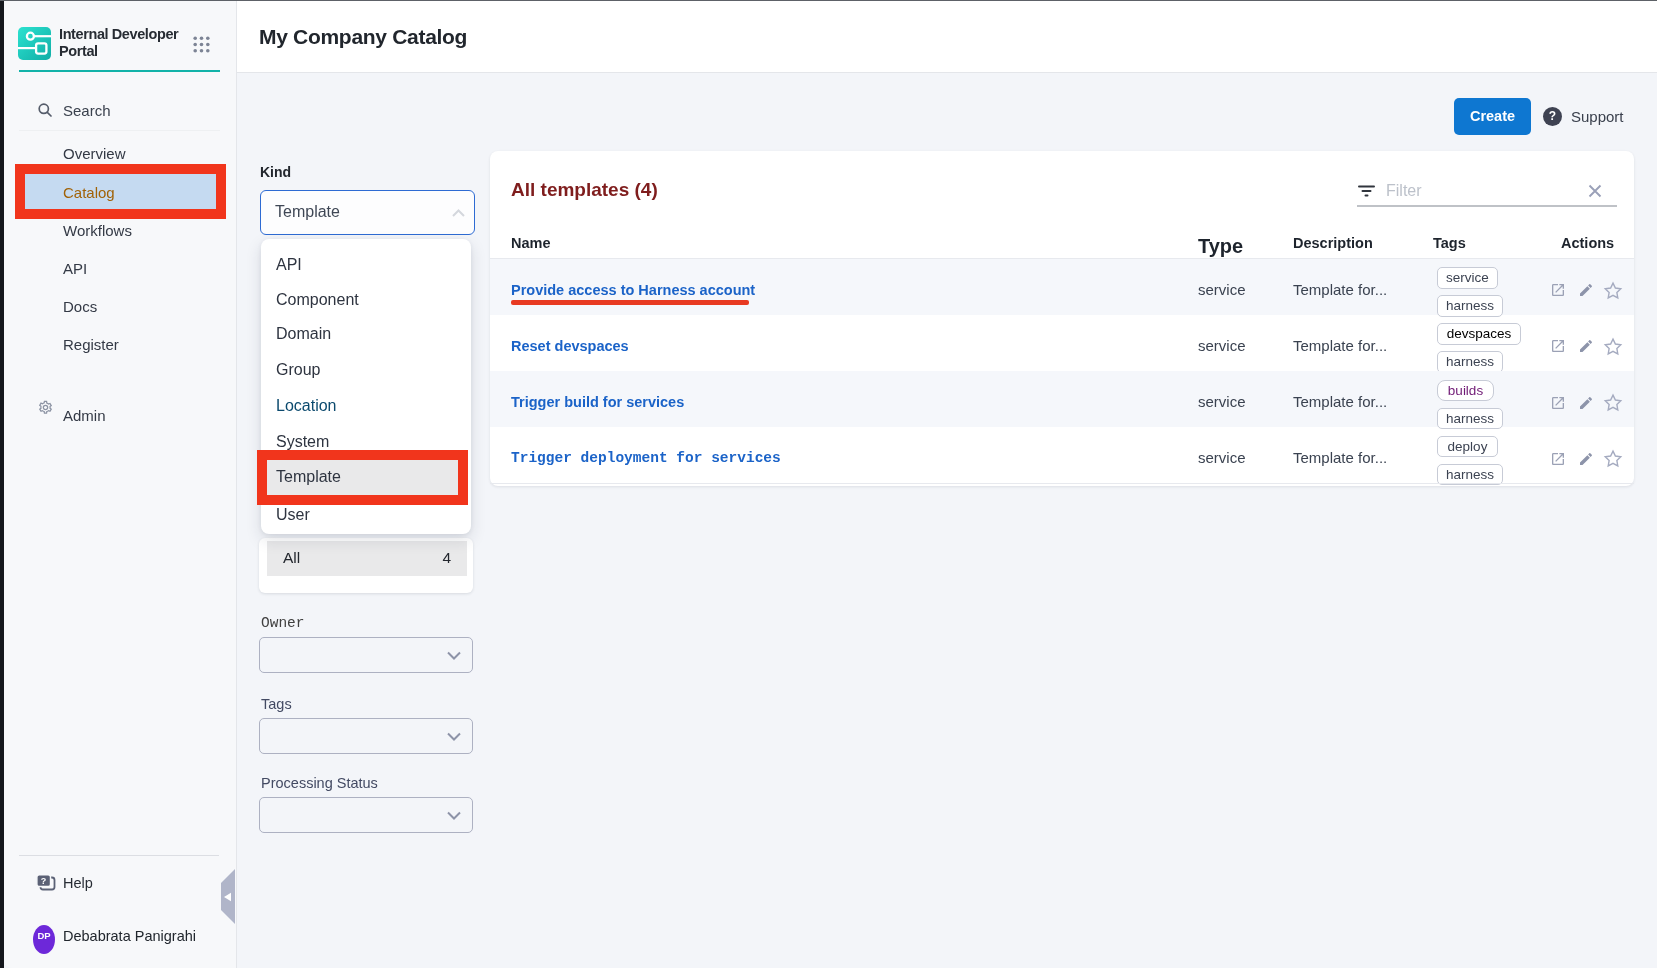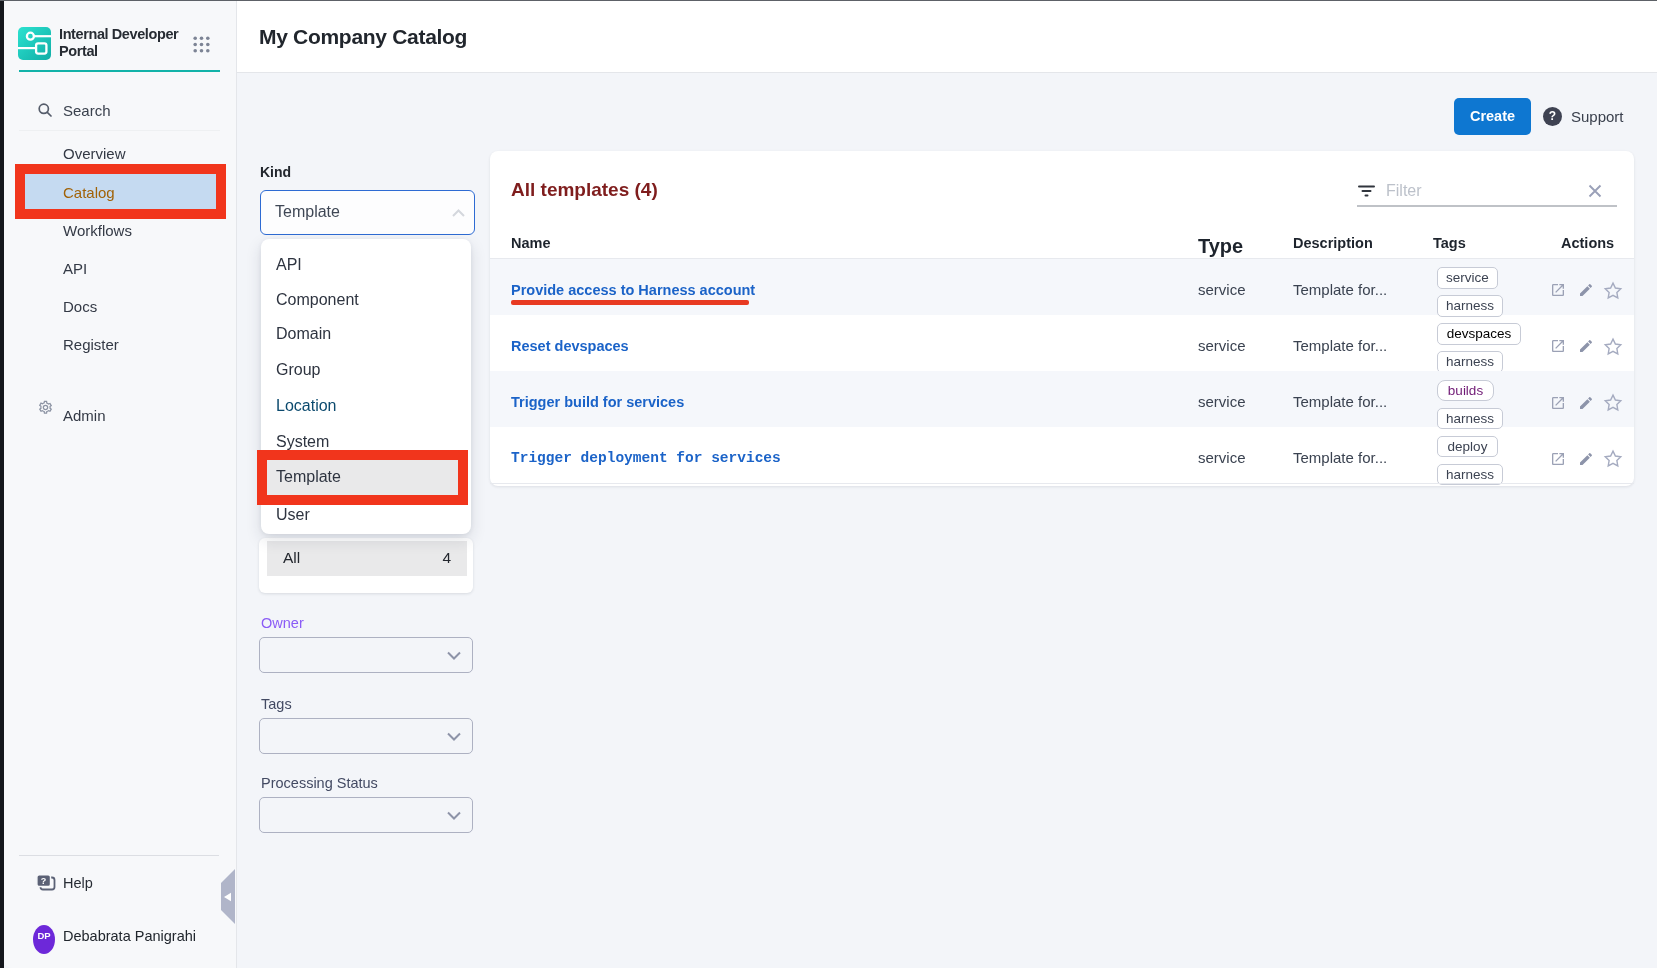--- a/index.html
+++ b/index.html
@@ -178,21 +178,21 @@
 <div class="abs" style="left:275px;top:203px;font-size:16px;color:#3f4755;">Template</div>
 <svg class="abs" style="left:452px;top:209px;" width="13" height="8" viewBox="0 0 13 8">
   <path d="M1 7 L6.5 1.5 L12 7" fill="none" stroke="#d4d7dd" stroke-width="2"></path>
 </svg>
 
 <div class="abs" style="left:259px;top:538px;width:214px;height:55px;background:#fff;border-radius:6px;box-shadow:0 1px 3px rgba(20,30,50,.12);"></div>
 <div class="abs" style="left:267px;top:541px;width:200px;height:35px;background:#e9e9ea;"></div>
 <div class="abs" style="left:283px;top:549px;font-size:15.5px;color:#23272e;">All</div>
 <div class="abs" style="left:400px;top:549px;width:51px;font-size:15.5px;color:#23272e;text-align:right;">4</div>
 
-<div class="abs" style="left:261px;top:615px;font-size:14.5px;color:#8b5cf6;">Owner</div>
+<div class="abs" style="left:261px;top:615px;font-size:14.5px;color:#404040;font-family:Liberation Mono, monospace;">Owner</div>
 <div class="abs" style="left:259px;top:637px;width:214px;height:36px;border:1px solid #adb1c2;border-radius:5px;"></div>
 <svg class="abs" style="left:447px;top:651px;" width="14" height="9" viewBox="0 0 14 9">
   <path d="M1 1.5 L7 7.5 L13 1.5" fill="none" stroke="#8d93a8" stroke-width="2"></path>
 </svg>
 <div class="abs" style="left:261px;top:696px;font-size:14.5px;color:#434a63;">Tags</div>
 <div class="abs" style="left:259px;top:718px;width:214px;height:36px;border:1px solid #adb1c2;border-radius:5px;"></div>
 <svg class="abs" style="left:447px;top:732px;" width="14" height="9" viewBox="0 0 14 9">
   <path d="M1 1.5 L7 7.5 L13 1.5" fill="none" stroke="#8d93a8" stroke-width="2"></path>
 </svg>
 <div class="abs" style="left:261px;top:775px;font-size:14.5px;color:#434a63;">Processing Status</div>

